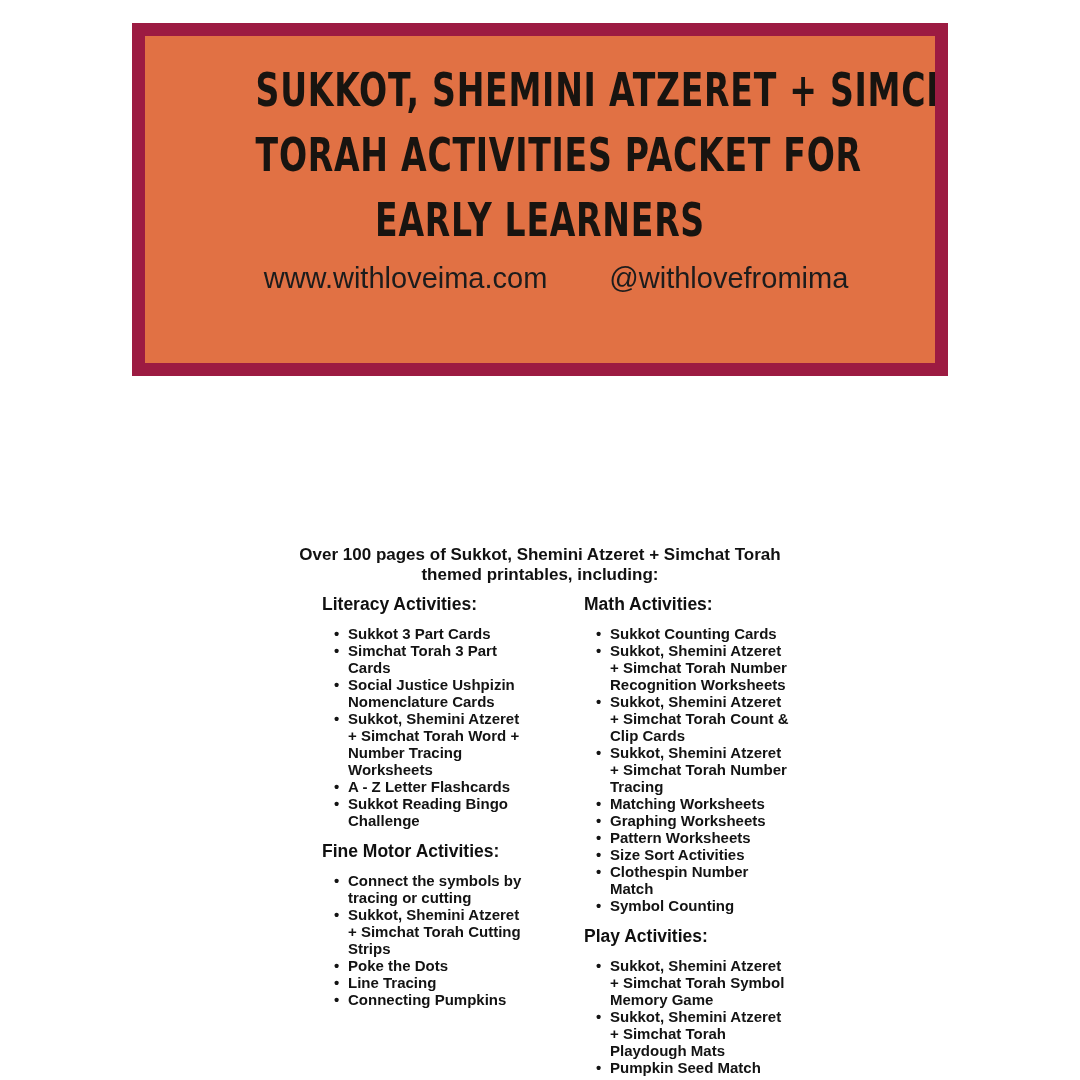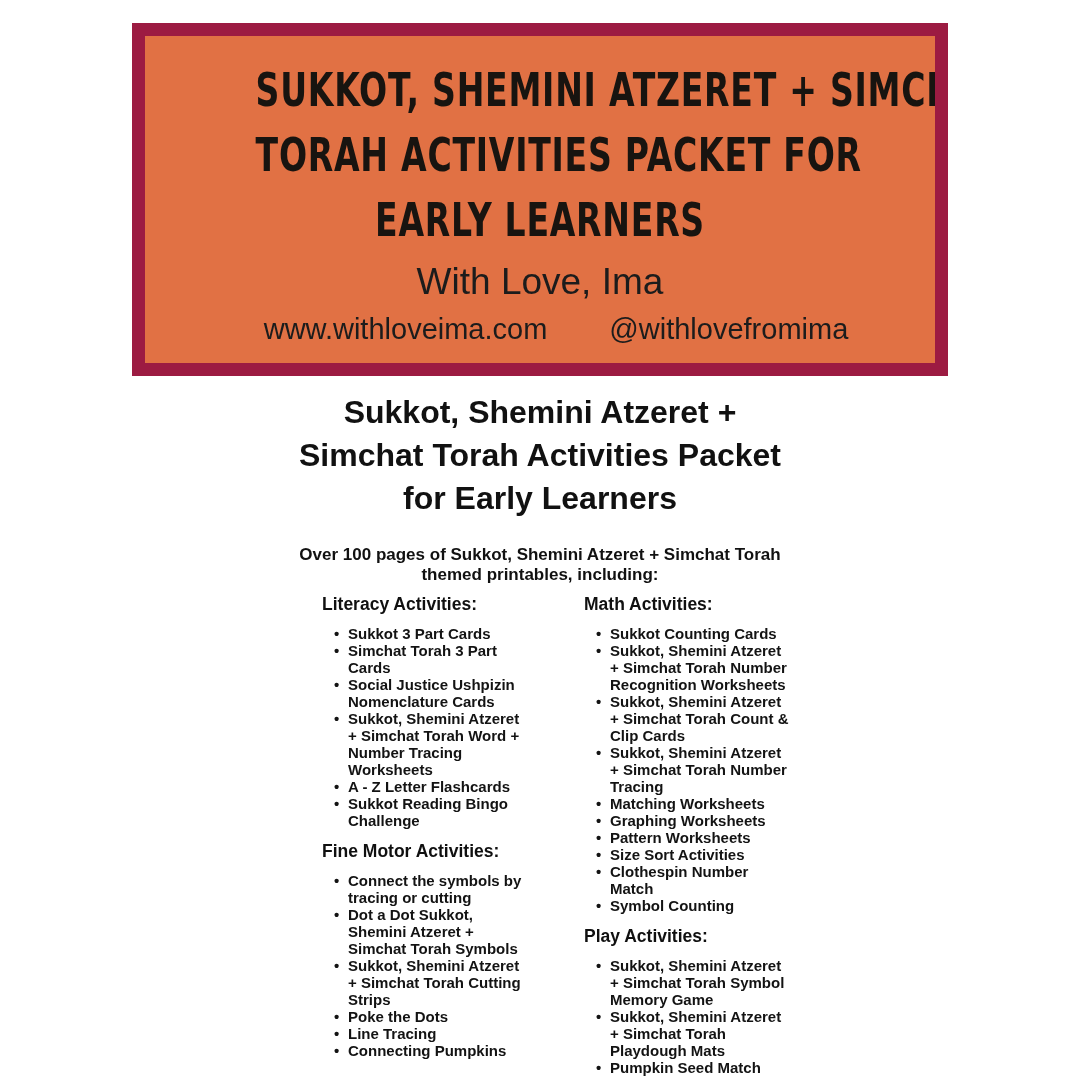--- a/index.html
+++ b/index.html
@@ -134,32 +134,26 @@
 <body>
 
 <div class="canvas">
 
   <div class="banner">
     <div class="banner-title">
       <div class="banner-title-line">Sukkot, Shemini Atzeret + Simchat</div>
       <div class="banner-title-line">Torah Activities Packet for</div>
       <div class="banner-title-line">Early Learners</div>
     </div>
-    <div class="banner-byline">With Love, Ima</div>
     <div class="banner-links">
       <span>www.withloveima.com</span>
       <span>@withlovefromima</span>
     </div>
   </div>
 
-  <div class="main-heading">
-    <div>Sukkot, Shemini Atzeret +</div>
-    <div>Simchat Torah Activities Packet</div>
-    <div>for Early Learners</div>
-  </div>
 
   <div class="subheading">
     <div>Over 100 pages of Sukkot, Shemini Atzeret + Simchat Torah</div>
     <div>themed printables, including:</div>
   </div>
 
   <div class="columns">
     <div class="column">
         <div class="section">
           <div class="section-title">Literacy Activities:</div>
@@ -176,23 +170,20 @@
             <li>A - Z Letter Flashcards</li>
             <li>Sukkot Reading Bingo
 Challenge</li>
           </ul>
         </div>
         <div class="section">
           <div class="section-title">Fine Motor Activities:</div>
           <ul class="item-list">
             <li>Connect the symbols by
 tracing or cutting</li>
-            <li>Dot a Dot Sukkot,
-Shemini Atzeret +
-Simchat Torah Symbols</li>
             <li>Sukkot, Shemini Atzeret
 + Simchat Torah Cutting
 Strips</li>
             <li>Poke the Dots</li>
             <li>Line Tracing</li>
             <li>Connecting Pumpkins</li>
           </ul>
         </div>
       </div>
     <div class="column">

